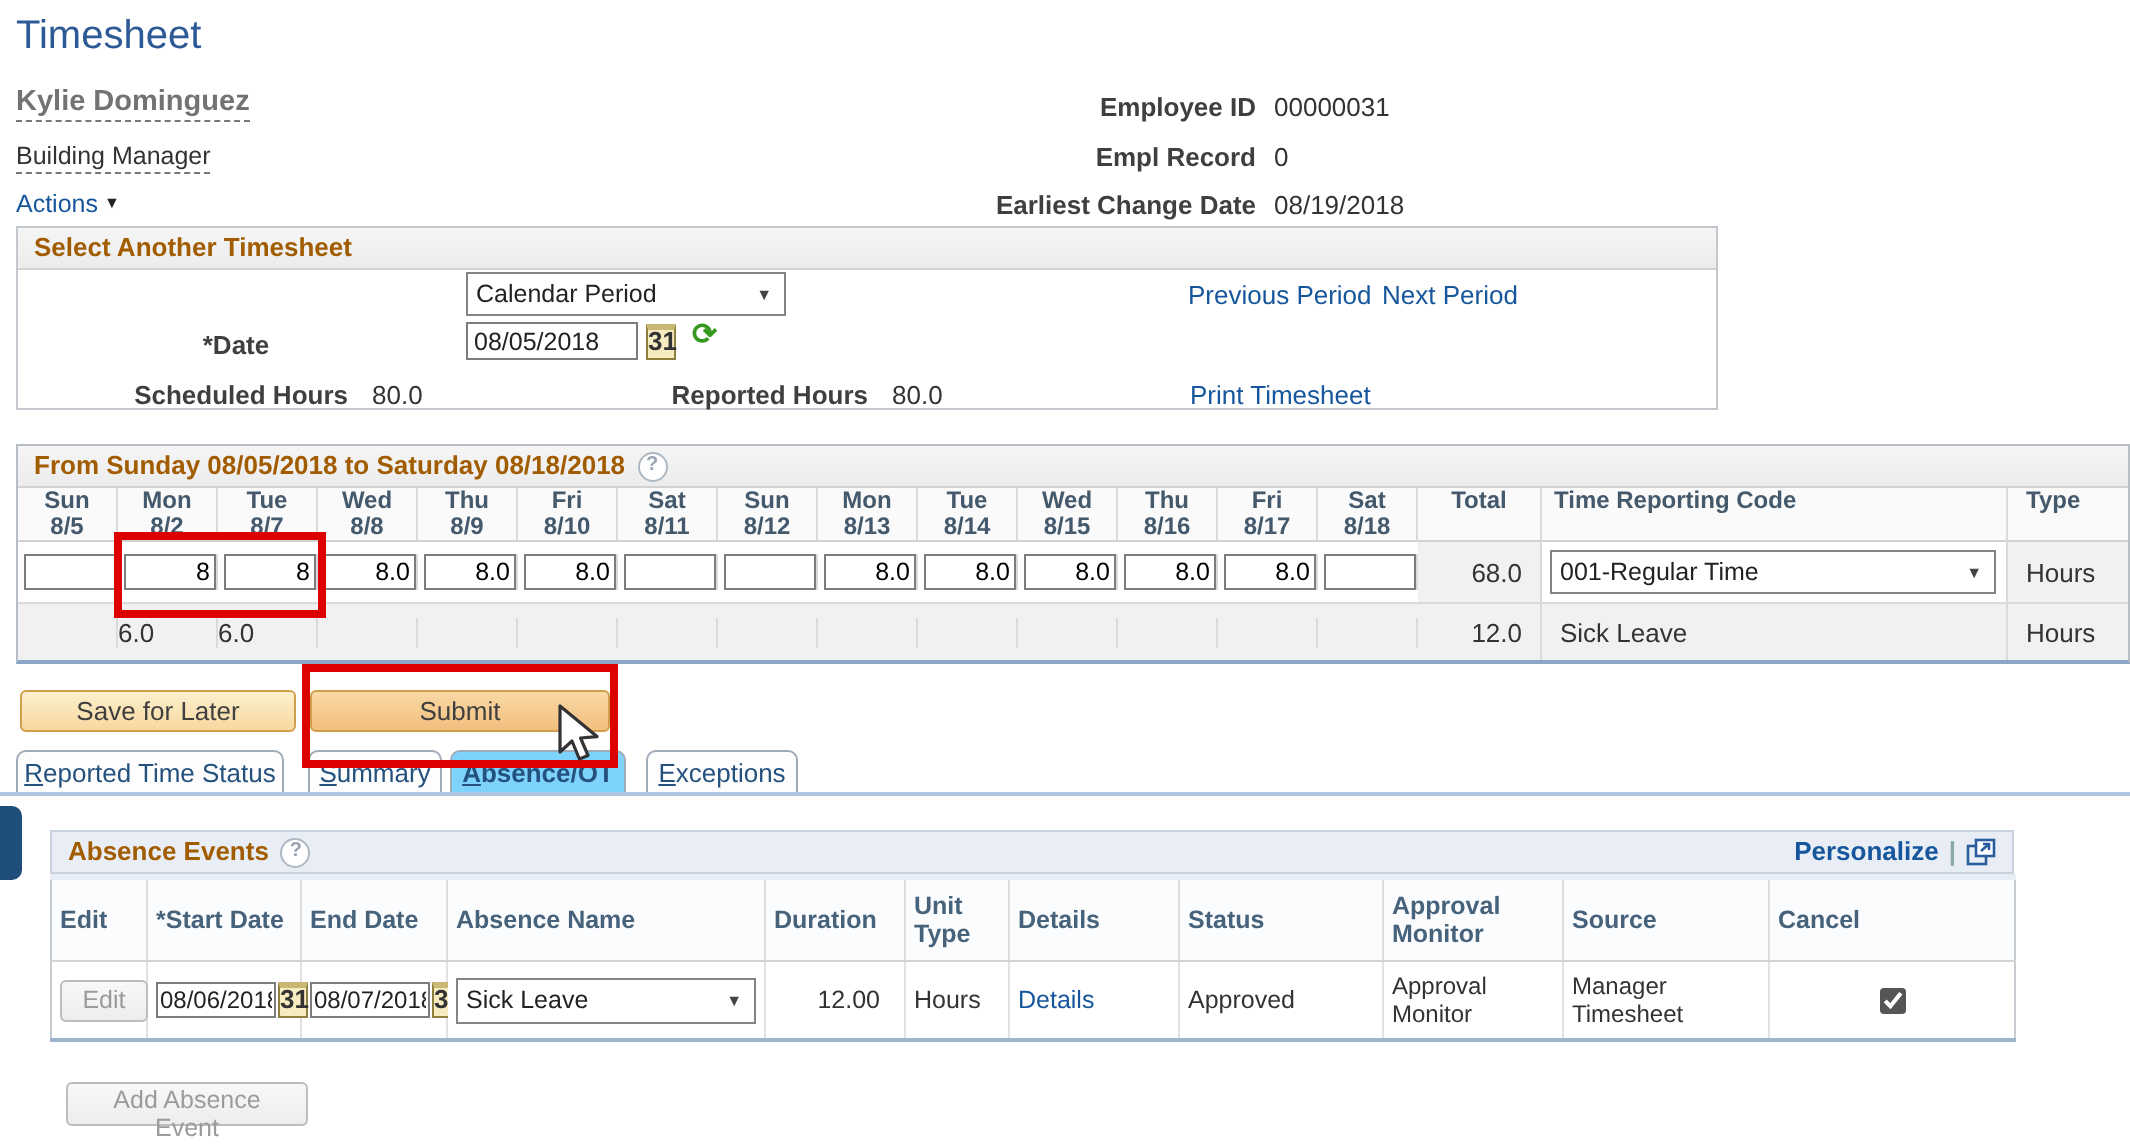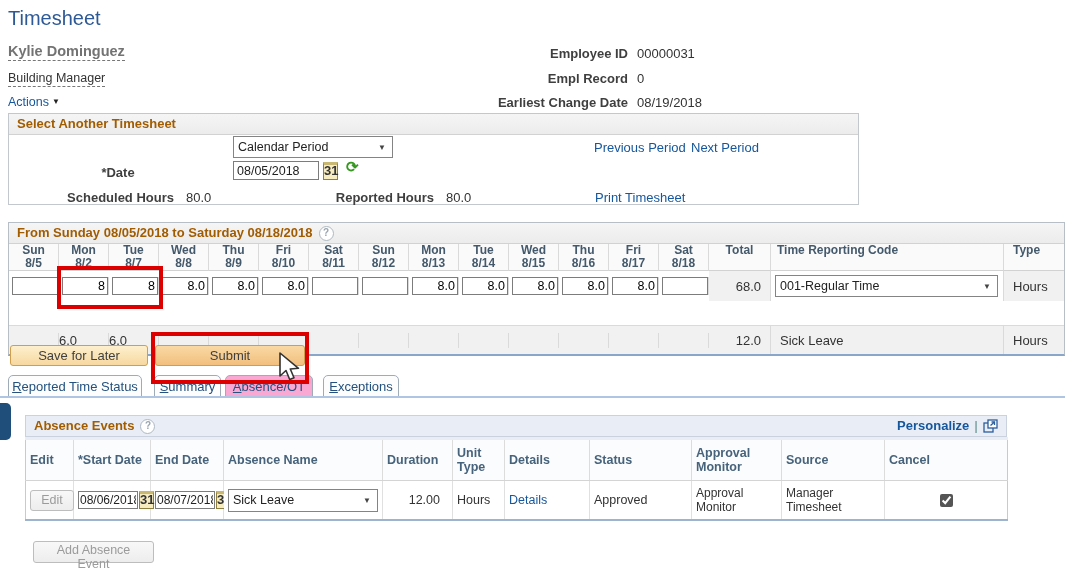--- a/index.html
+++ b/index.html
@@ -50,40 +50,40 @@
   .gh{background:#fafafa;color:#44596c;font-weight:bold;font-size:12px;text-align:center;}
   .cell{border-right:1px solid #dadada;box-sizing:border-box;}
   .cell:last-child{border-right:none;}
   .dc{width:50px;}
   .tc{width:62px;}
   .trcc{width:233px;}
   .tyc{width:60px;}
   .ghead{height:27px;display:flex;flex-direction:column;justify-content:flex-start;line-height:13px;
          border-bottom:1px solid #d2d2d2;}
   .r1{height:30px;display:flex;align-items:center;}
-  .r2{height:28px;display:flex;align-items:center;background:#f1f1f1;border-top:1px solid #dadada;margin-top:24px;}
+  .r2{height:28px;display:flex;align-items:center;background:#f1f1f1;border-top:1px solid #dadada;}
   .hcell-input{width:40px;height:16px;border:1px solid #7c7c7c;text-align:right;
                font-family:"Liberation Sans",sans-serif;font-size:12.5px;padding:0 2px;margin-left:3px;}
   .numtxt{width:100%;text-align:right;padding-right:9px;box-sizing:border-box;}
   .gray{background:#f1f1f1;}
   .lefttxt{padding-left:9px;}
 
   
   .psbtn{position:absolute;height:21px;border:1px solid #cf9f4e;border-radius:3px;
          font-family:"Liberation Sans",sans-serif;font-size:13px;color:#3f3f3f;cursor:pointer;}
   .btn-save{background:linear-gradient(#fdf0cd,#f7d8a0);}
   .btn-submit{background:linear-gradient(#f9d9a4,#f2bf7e);}
   .disbtn{background:linear-gradient(#f8f8f8,#ededed);border:1px solid #bdbdbd;color:#9b9b9b;
           border-radius:3px;font-family:"Liberation Sans",sans-serif;font-size:12.5px;}
 
   
   .tab{position:absolute;top:375px;height:21px;line-height:21px;text-align:center;
        background:#fdfdfd;border:1px solid #a0abb8;border-radius:5px 5px 0 0;
        color:#24517e;font-size:13px;cursor:pointer;}
-  .tab.active{background:#f9a8d4;font-weight:normal;}
+  .tab.active{background:#7dd3fc;font-weight:bold;}
   .tab .hk{text-decoration:underline;}
   .tab-sep{position:absolute;left:0;top:396px;width:1065px;height:2px;background:#aec6e2;}
   .side-handle{position:absolute;left:0;top:403px;width:11px;height:37px;background:#1e4e79;
                border-radius:0 5px 5px 0;cursor:pointer;}
 
   
   .abs-panel{position:absolute;left:25px;top:415px;width:982px;}
   .abs-titlebar{height:22px;line-height:22px;background:#e9eef6;border:1px solid #c9d2de;
                 box-sizing:border-box;font-weight:bold;color:#a25c00;padding:0 8px;
                 display:flex;align-items:center;}

